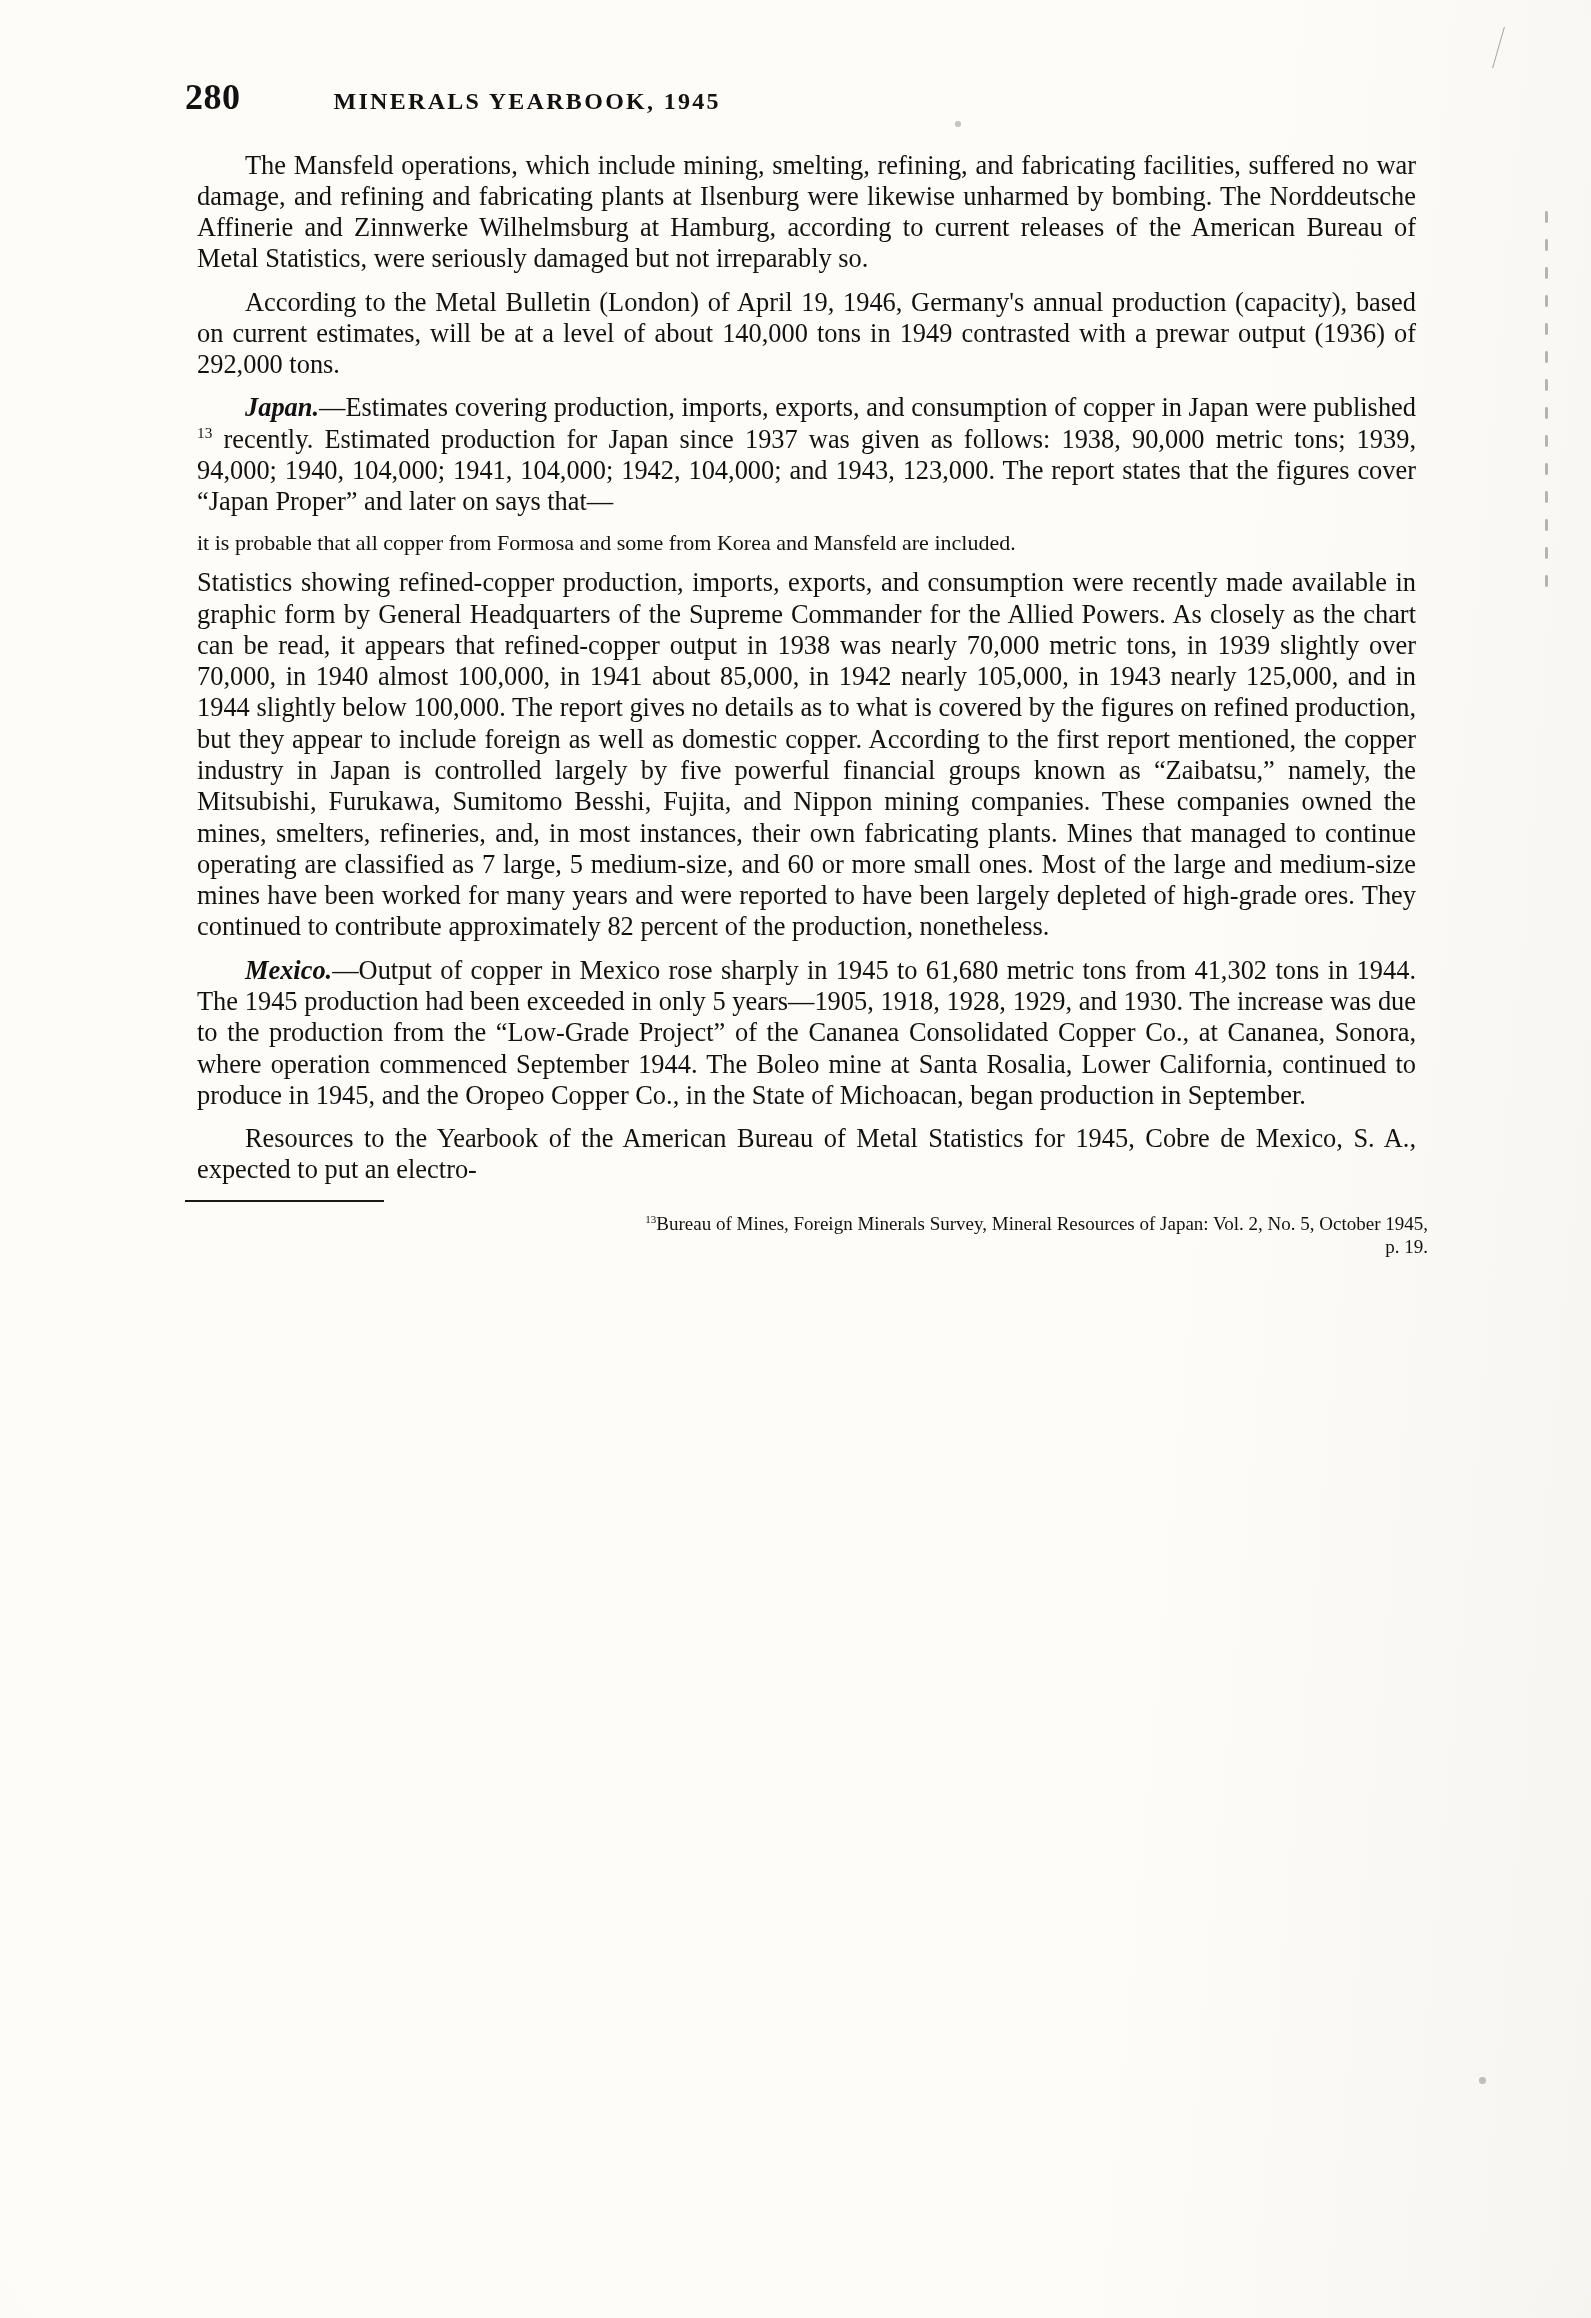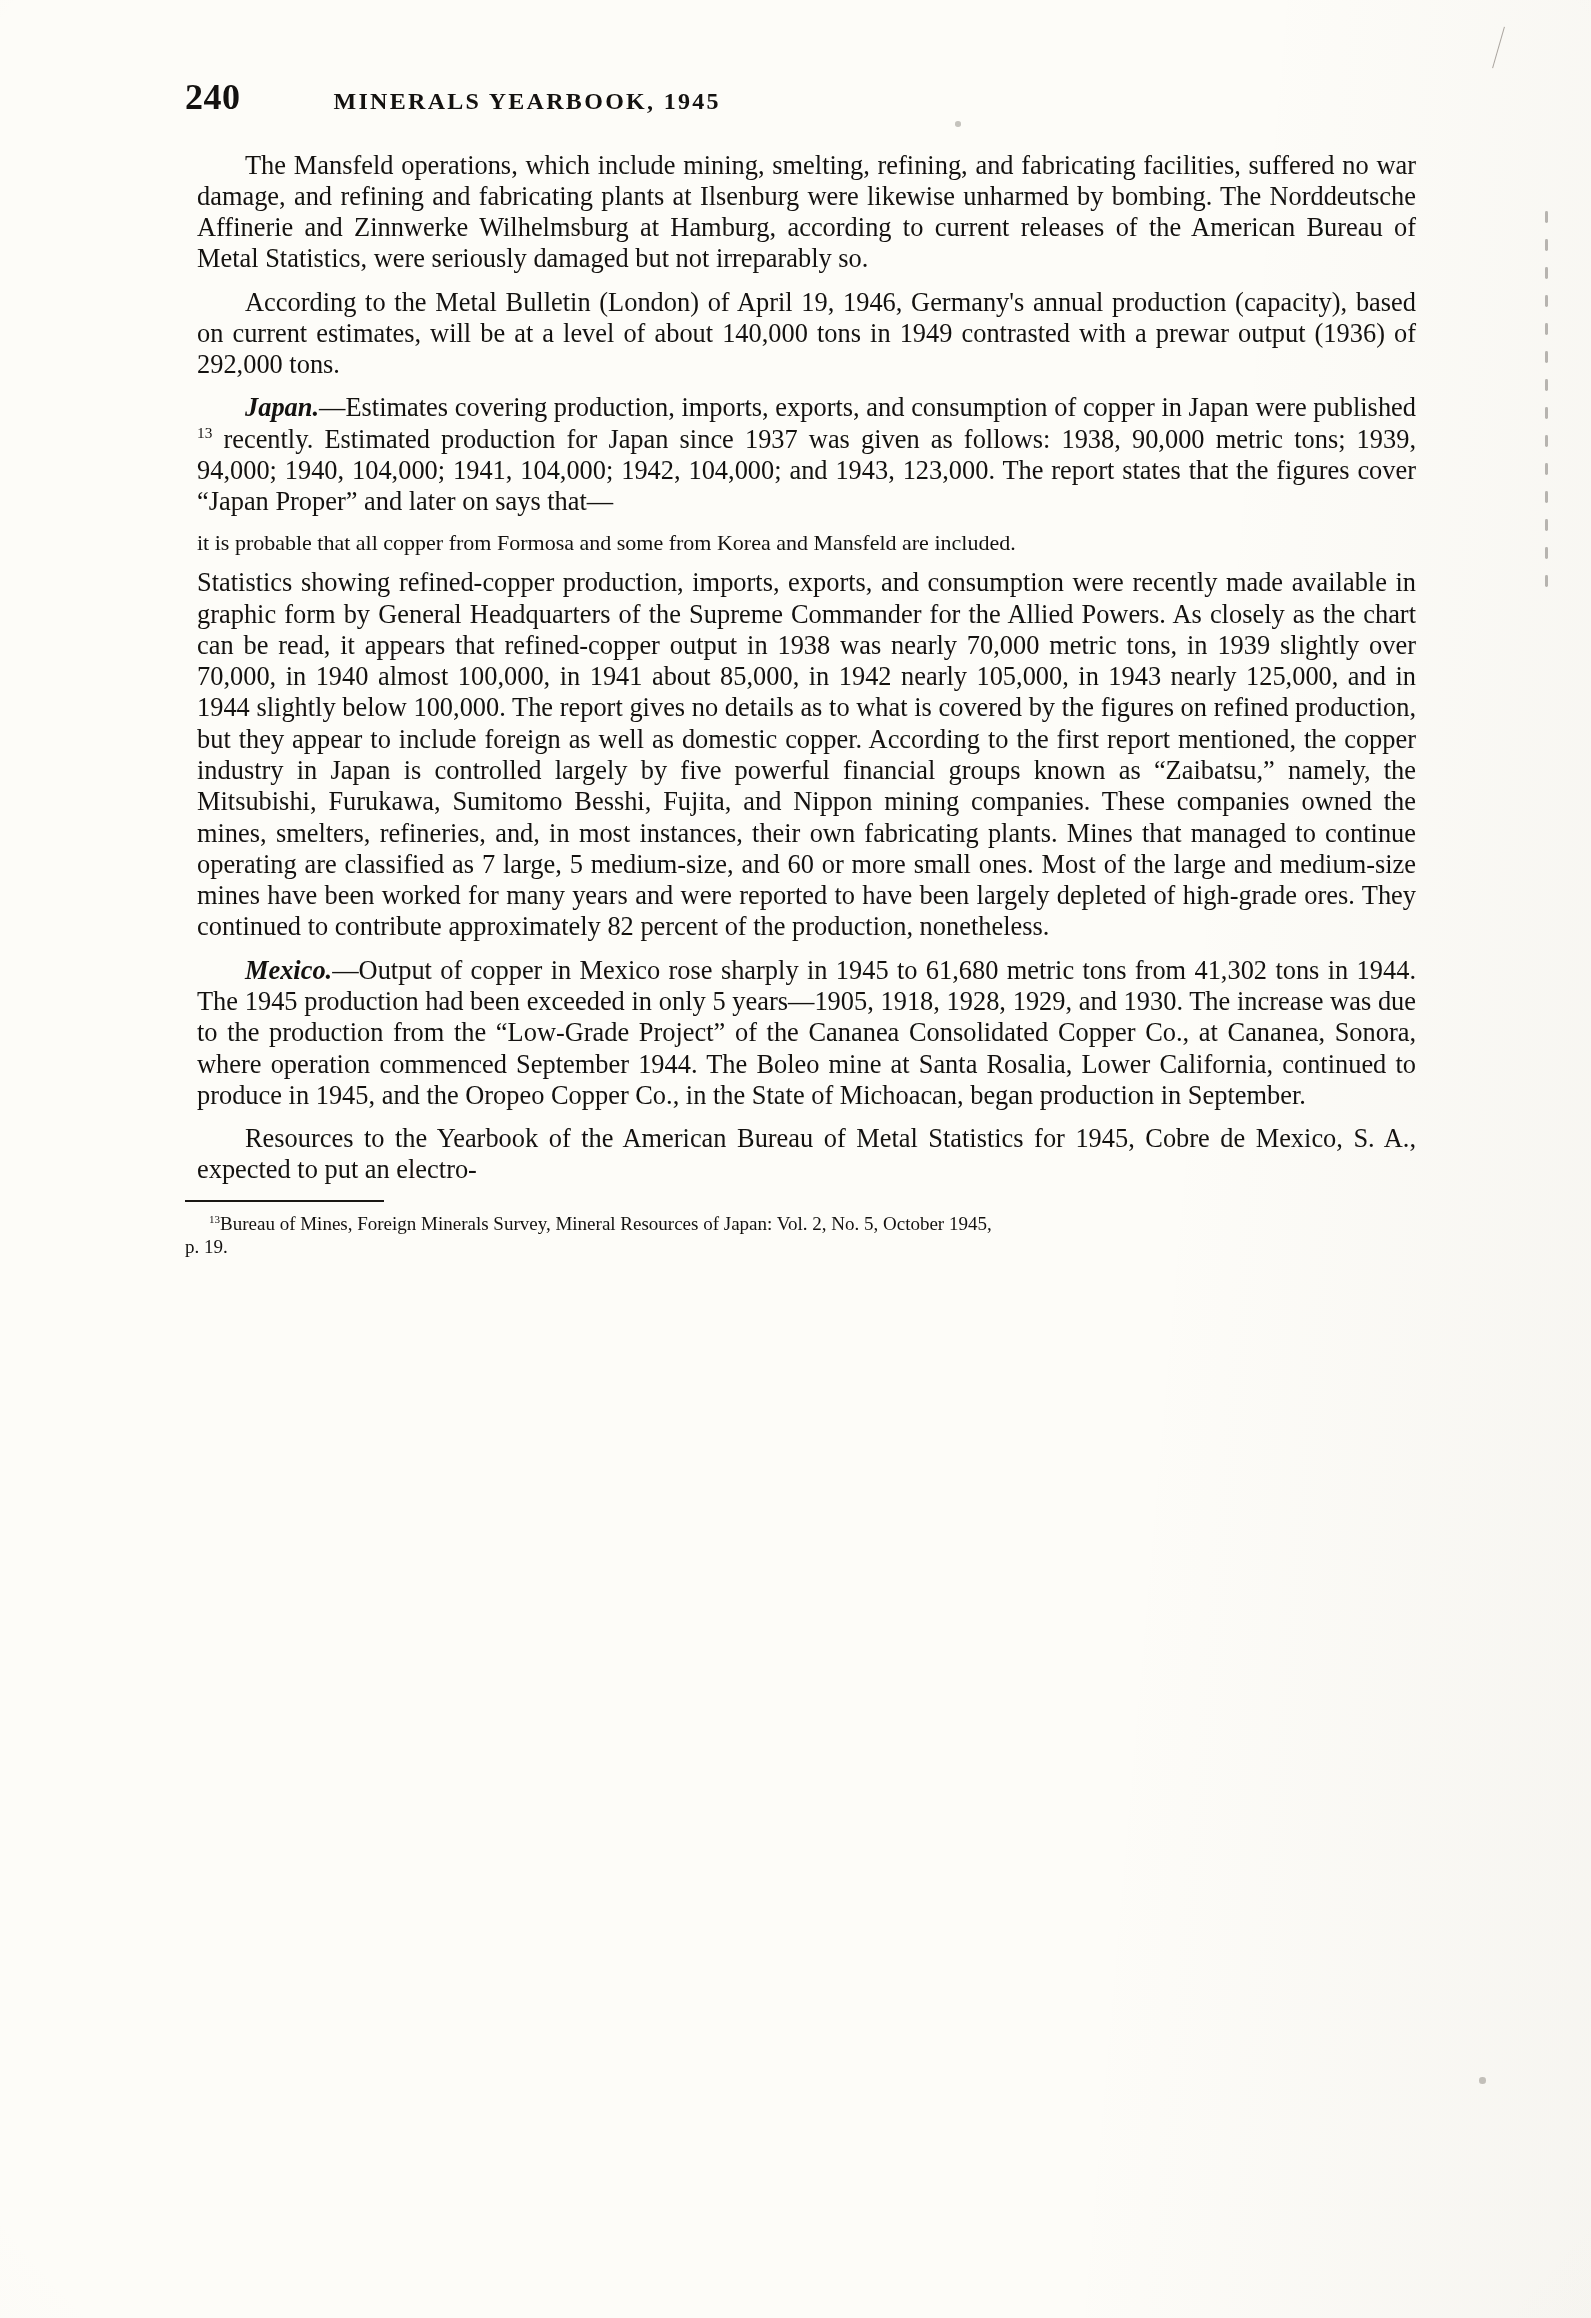--- a/index.html
+++ b/index.html
@@ -89,21 +89,21 @@
   .footnote-rule {
     margin-top: 14px;
     width: 199px;
     height: 1.9px;
     background: #1a1714;
   }
   .footnote {
     margin-top: 10.2px;
     font-size: 19px;
     line-height: 1.22;
-    text-align: left;
+    text-align: right;
   }
   .footnote .fn-indent {
     display: inline-block;
     width: 24px;
   }
   
   .edge-marks {
     position: absolute;
     right: 28px;
     top: 195px;
@@ -166,21 +166,21 @@
       <span></span>
       <span></span>
       <span></span>
   </div>
   <div class="speck" style="left:955px; top:121px; width:5.6px; height:5.6px;"></div>
   <div class="speck" style="left:1479px; top:2077px; width:6.5px; height:6.5px;"></div>
 
   <div class="content">
 
     <div class="header-row">
-      <div class="folio">240</div>
+      <div class="folio">280</div>
       <div class="running-head">MINERALS YEARBOOK, 1945</div>
     </div>
 
     <div class="body-block">
 
       <p class="indent">The Mansfeld operations, which include mining, smelting, refining, and fabricating facilities, suffered no war damage, and refining and fabricating plants at Ilsenburg were likewise unharmed by bombing. The Norddeutsche Affinerie and Zinnwerke Wilhelmsburg at Hamburg, according to current releases of the American Bureau of Metal Statistics, were seriously damaged but not irreparably so.</p>
 
       <p class="indent">According to the Metal Bulletin (London) of April 19, 1946, Germany's annual production (capacity), based on current estimates, will be at a level of about 140,000 tons in 1949 contrasted with a prewar output (1936) of 292,000 tons.</p>
 
       <p class="indent"><span class="ital">Japan.</span><span>—Estimates covering production, imports, exports, and consumption of copper in Japan were published </span><sup>13</sup><span> recently. Estimated production for Japan since 1937 was given as follows: 1938, 90,000 metric tons; 1939, 94,000; 1940, 104,000; 1941, 104,000; 1942, 104,000; and 1943, 123,000. The report states that the figures cover “Japan Proper” and later on says that—</span></p>

